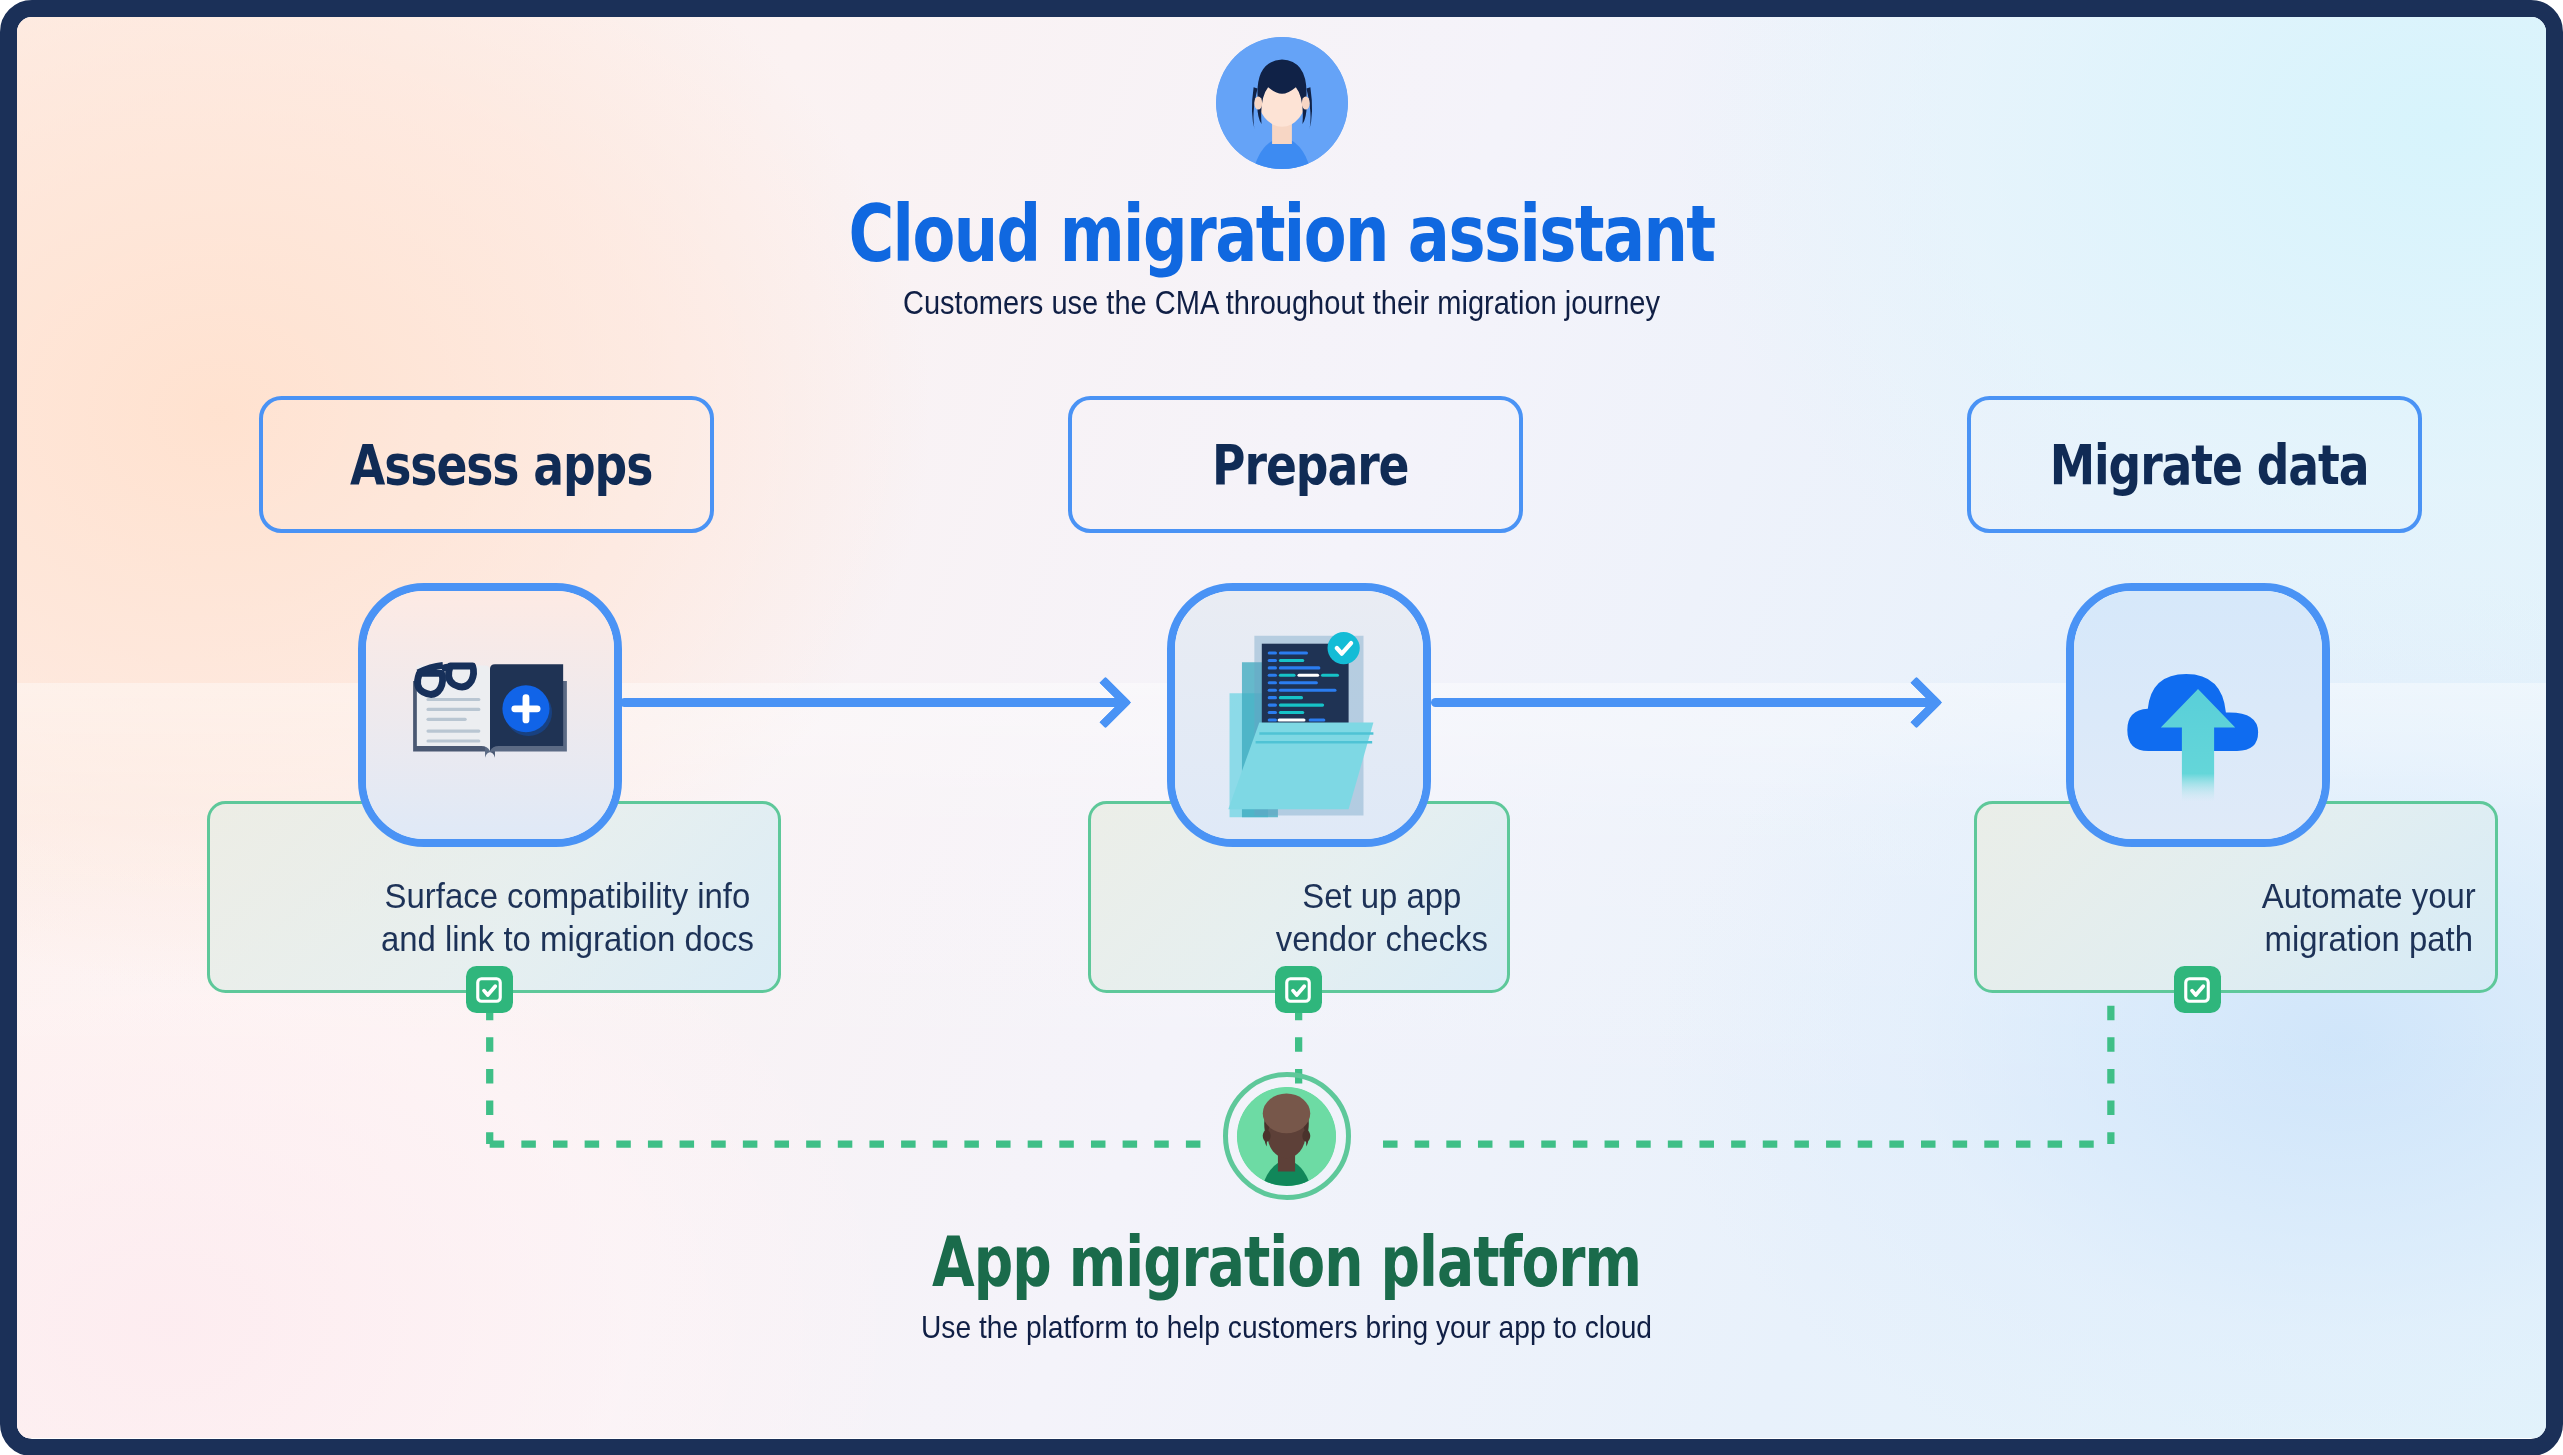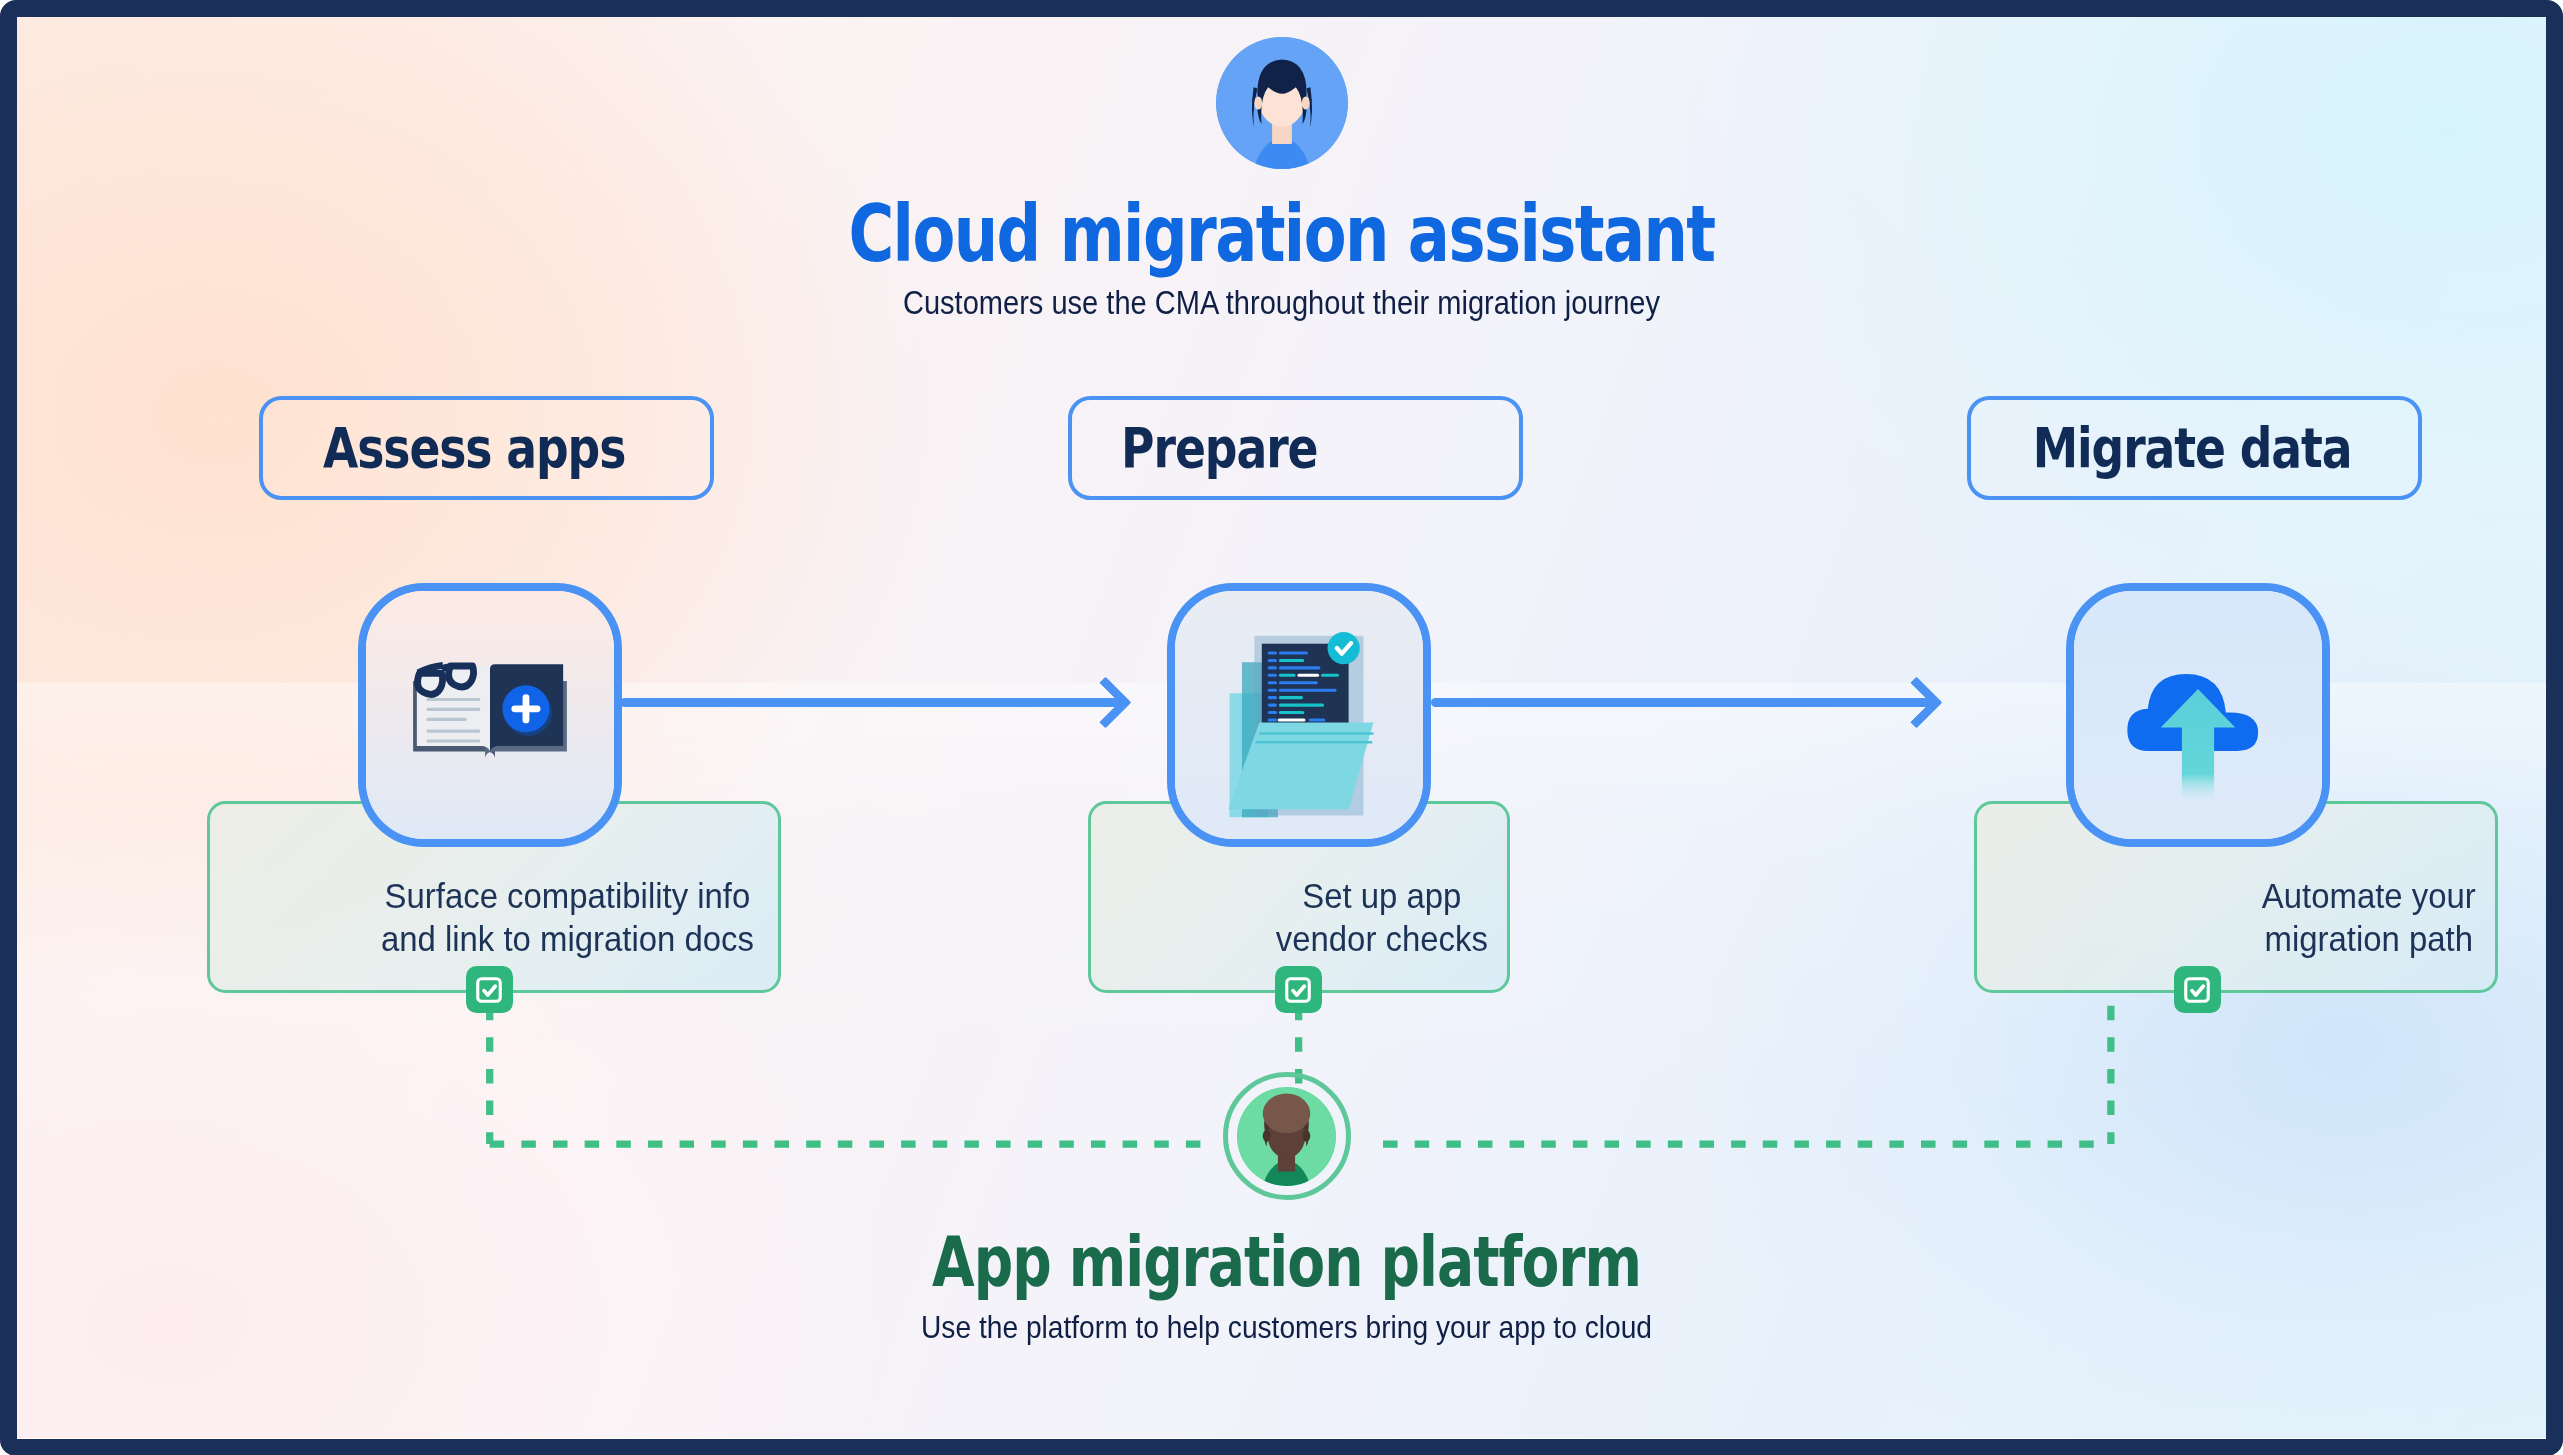--- a/index.html
+++ b/index.html
@@ -11,21 +11,21 @@
     font-family: "Liberation Sans", sans-serif;
     overflow: hidden;
   }
 
   
   #frame {
     position: absolute;
     left: 0; top: 0;
     width: 2563px; height: 1456px;
     border: 17px solid #1b3058;
-    border-radius: 16px;
+    border-radius: 32px;
     overflow: hidden;
     background: #ffffff;
   }
 
   #canvas {
     position: absolute;
     left: 0; top: 0;
     width: 2529px;
     height: 1421px;
     overflow: hidden;
@@ -87,26 +87,26 @@
     top: 379px;
     width: 461px;
   }
   #col0 { left: 242px; }
   #col1 { left: 1051px; }
   #col2 { left: 1950px; }
 
   .stage-pill {
     position: relative;
     width: 455px;
-    height: 104px;
+    height: 137px;
     border: 4px solid #4a93f5;
     border-radius: 22.4px;
     display: flex;
     align-items: center;
-    justify-content: flex-start;
+    justify-content: center;
     background: rgba(255,255,255,0.05);
     z-index: 4;
     padding-left: 29px;
   }
   .stage-pill .label {
     font-family: "DejaVu Sans", sans-serif;
     font-size: 55px;
     font-weight: 700;
     letter-spacing: -1.3px;
     color: #102b55;

